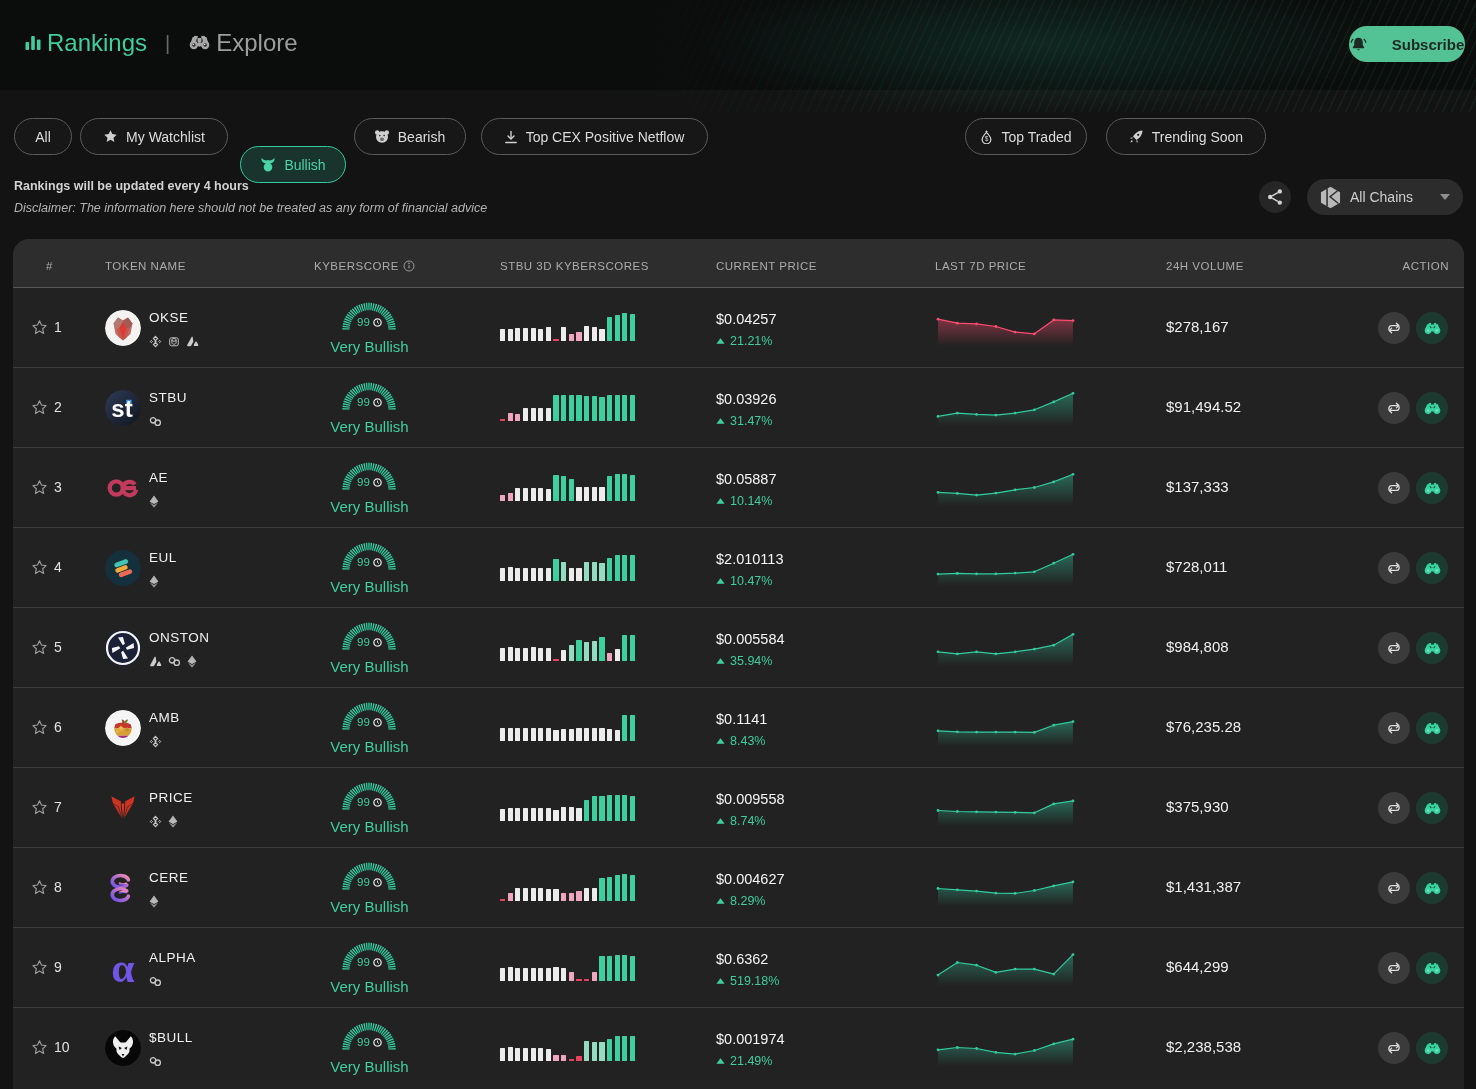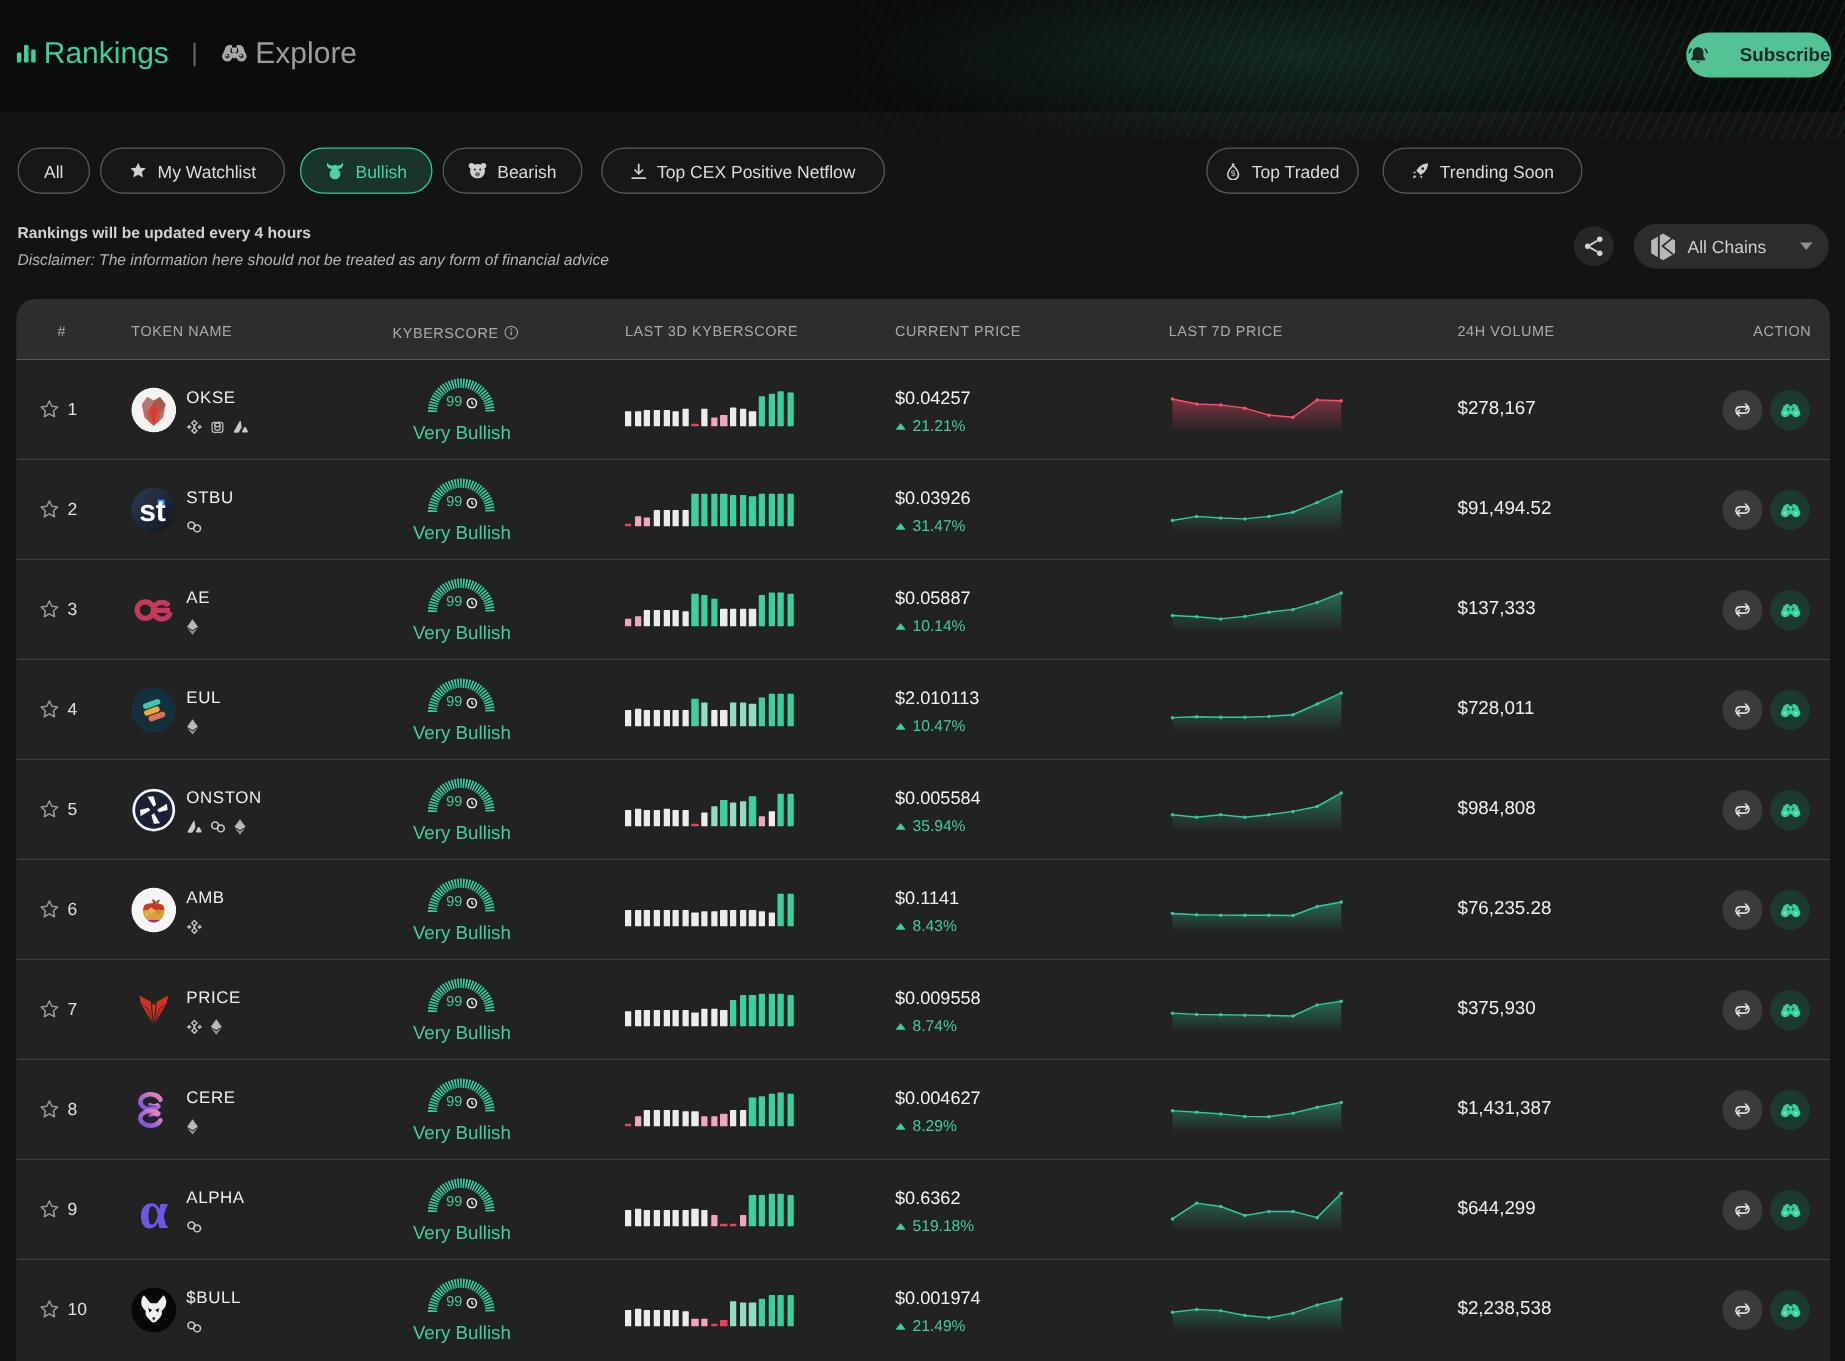--- a/index.html
+++ b/index.html
@@ -5,31 +5,31 @@
 html,body { width:1476px; height:1089px; overflow:hidden; background:#131313; font-family:"Liberation Sans",sans-serif; position:relative; }
 .topbar { position:absolute; top:0; left:0; width:1476px; height:112px; background:linear-gradient(#0b0c0c 0 90px, #131313 90px); overflow:hidden; }
 .topbar .stripes { position:absolute; top:0; right:0; width:900px; height:112px;
   background:repeating-linear-gradient(115deg, rgba(49,203,158,0.085) 0 1.6px, rgba(0,0,0,0) 1.6px 8px);
   -webkit-mask-image:linear-gradient(to right, transparent, rgba(0,0,0,.75) 45%, #000), linear-gradient(to bottom, #000 75%, transparent);
   -webkit-mask-composite: source-in;
   mask-image:linear-gradient(to right, transparent, rgba(0,0,0,.75) 45%, #000);
   opacity:.9; }
 .topbar .glow { position:absolute; top:-24px; left:700px; width:680px; height:136px;
   background:radial-gradient(ellipse at center, rgba(49,203,158,0.14), rgba(49,203,158,0.04) 55%, transparent 75%); }
-.navleft { position:absolute; left:12px; top:29px; display:flex; align-items:center; gap:5px; }
+.navleft { position:absolute; left:24px; top:29px; display:flex; align-items:center; gap:5px; }
 .navleft .ttl { color:#3fce9f; font-size:24px; font-weight:500; margin-left:0; }
 .navleft .sep { color:#6a6a6a; font-size:20px; margin:0 13px; font-weight:300; }
 .navleft .ttl2 { color:#9d9d9d; font-size:24px; font-weight:500; }
 .search { position:absolute; left:733px; top:24px; width:604px; height:38px; background:#141716; border:1.5px solid #2f5447; border-radius:20px; box-shadow:0 0 11px rgba(49,203,158,0.30), 0 0 26px rgba(49,203,158,0.14); display:flex; align-items:center; padding:0 16px 0 20px; }
 .search .ph { color:#95a29b; font-size:16px; flex:1; }
 .search .ape { color:#f5f5f5; font-size:15px; font-weight:bold; margin-left:9px; }
 .subscribe { position:absolute; left:1349px; top:26px; width:116px; height:36px; background:#53c294; border-radius:18px; display:flex; align-items:center; justify-content:center; gap:25px; color:#1d2a24; font-size:15px; font-weight:bold; }
 .chipsrow { position:absolute; left:0; top:118px; width:1476px; height:37px; }
 .chip { position:absolute; top:0; height:37px; border:1px solid #5a5a5a; border-radius:19px; display:flex; align-items:center; justify-content:center; gap:8px; color:#dcdcdc; font-size:14px; font-weight:500; background:rgba(255,255,255,0.02); white-space:nowrap; }
-.chip.active { background:rgba(49,203,158,0.18); border-color:#31CB9E; color:#4ad3a5; }
+.chip.active { background:rgba(49,203,158,0.18); border-color:#31CB9E; color:#4ad3a5;margin-top:28px; }
 .updated { position:absolute; left:14px; top:179px; color:#d2d2d2; font-size:12.5px; font-weight:bold; }
 .disclaimer { position:absolute; left:14px; top:201px; color:#b3b3b3; font-size:12.5px; font-style:italic; }
 .sharebtn { position:absolute; left:1259px; top:181px; width:32px; height:32px; border-radius:50%; background:#262626; display:flex; align-items:center; justify-content:center; }
 .allchains { position:absolute; left:1307px; top:179px; width:156px; height:36px; border-radius:18px; background:#2c2c2c; display:flex; align-items:center; padding:0 13px; gap:9px; }
 .allchains .lbl { color:#cfcfcf; font-size:14px; flex:1; }
 .allchains .caret { width:0; height:0; border-left:5px solid transparent; border-right:5px solid transparent; border-top:6px solid #8f8f8f; }
 .tbl { position:absolute; left:13px; top:239px; width:1451px; height:850px; background:#222222; border-radius:16px 16px 0 0; overflow:hidden; }
 .thead { position:relative; height:48px; background:#2d2d2d; }
 .thead span { position:absolute; top:21px; color:#ababab; font-size:11.5px; letter-spacing:0.5px; white-space:nowrap; }
 .row { position:relative; height:80px; background:#222222; border-top:1px solid #3c3c3c; }
@@ -187,21 +187,21 @@
   </div>
 <div class="tbl">
   <div class="thead">
     <span style="left:33px">#</span>
     <span style="left:92px">TOKEN NAME</span>
     <span style="left:301px">KYBERSCORE<svg width="12" height="12" viewBox="0 0 12 12" style="margin-left:4px;vertical-align:-2px">
           <circle cx="6" cy="6" r="5" fill="none" stroke="#9a9a9a" stroke-width="1"></circle>
           <path d="M6 5.2v3" stroke="#9a9a9a" stroke-width="1.2"></path>
           <circle cx="6" cy="3.4" r=".8" fill="#9a9a9a"></circle>
         </svg></span>
-    <span style="left:487px">LAST 3D KYBERSCORE</span>
+    <span style="left:487px">STBU 3D KYBERSCORES</span>
     <span style="left:703px">CURRENT PRICE</span>
     <span style="left:922px">LAST 7D PRICE</span>
     <span style="left:1153px">24H VOLUME</span>
     <span style="right:15px">ACTION</span>
   </div>
   <div class="row r1">
   <div class="star"><svg width="17" height="17" viewBox="0 0 17 17">
           <path d="M8.5 1.8l2 4.2 4.6.6-3.4 3.2.9 4.6-4.1-2.3-4.1 2.3.9-4.6L1.9 6.6l4.6-.6z" fill="none" stroke="#9a9a9a" stroke-width="1.2" stroke-linejoin="round"></path>
         </svg></div>
   <div class="num">1</div>

